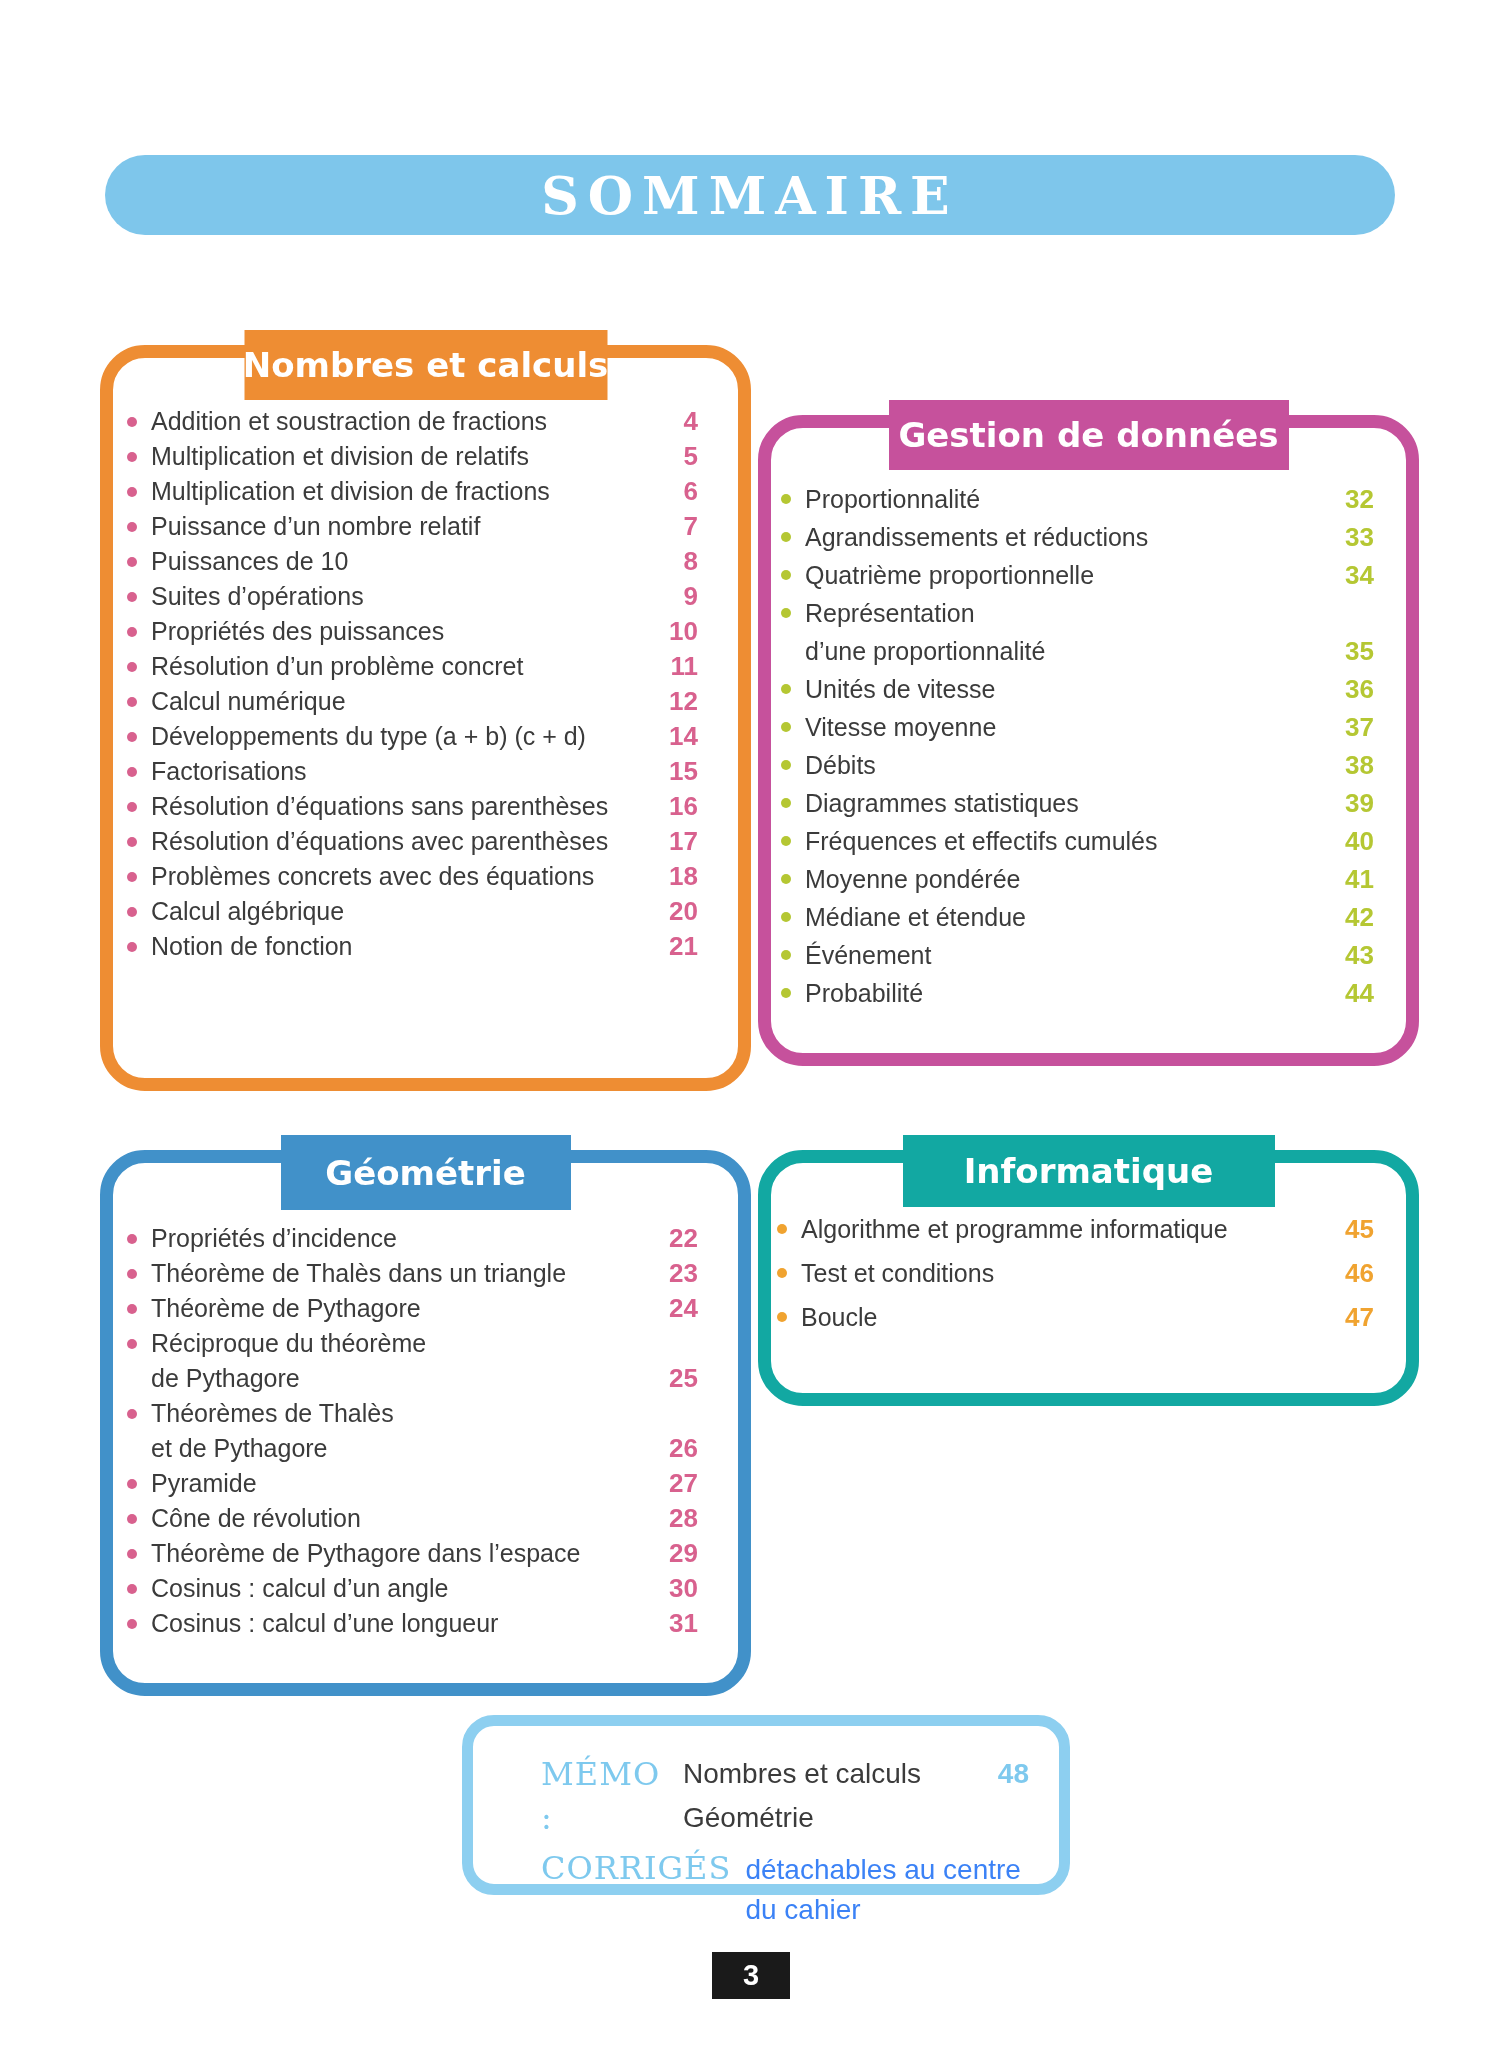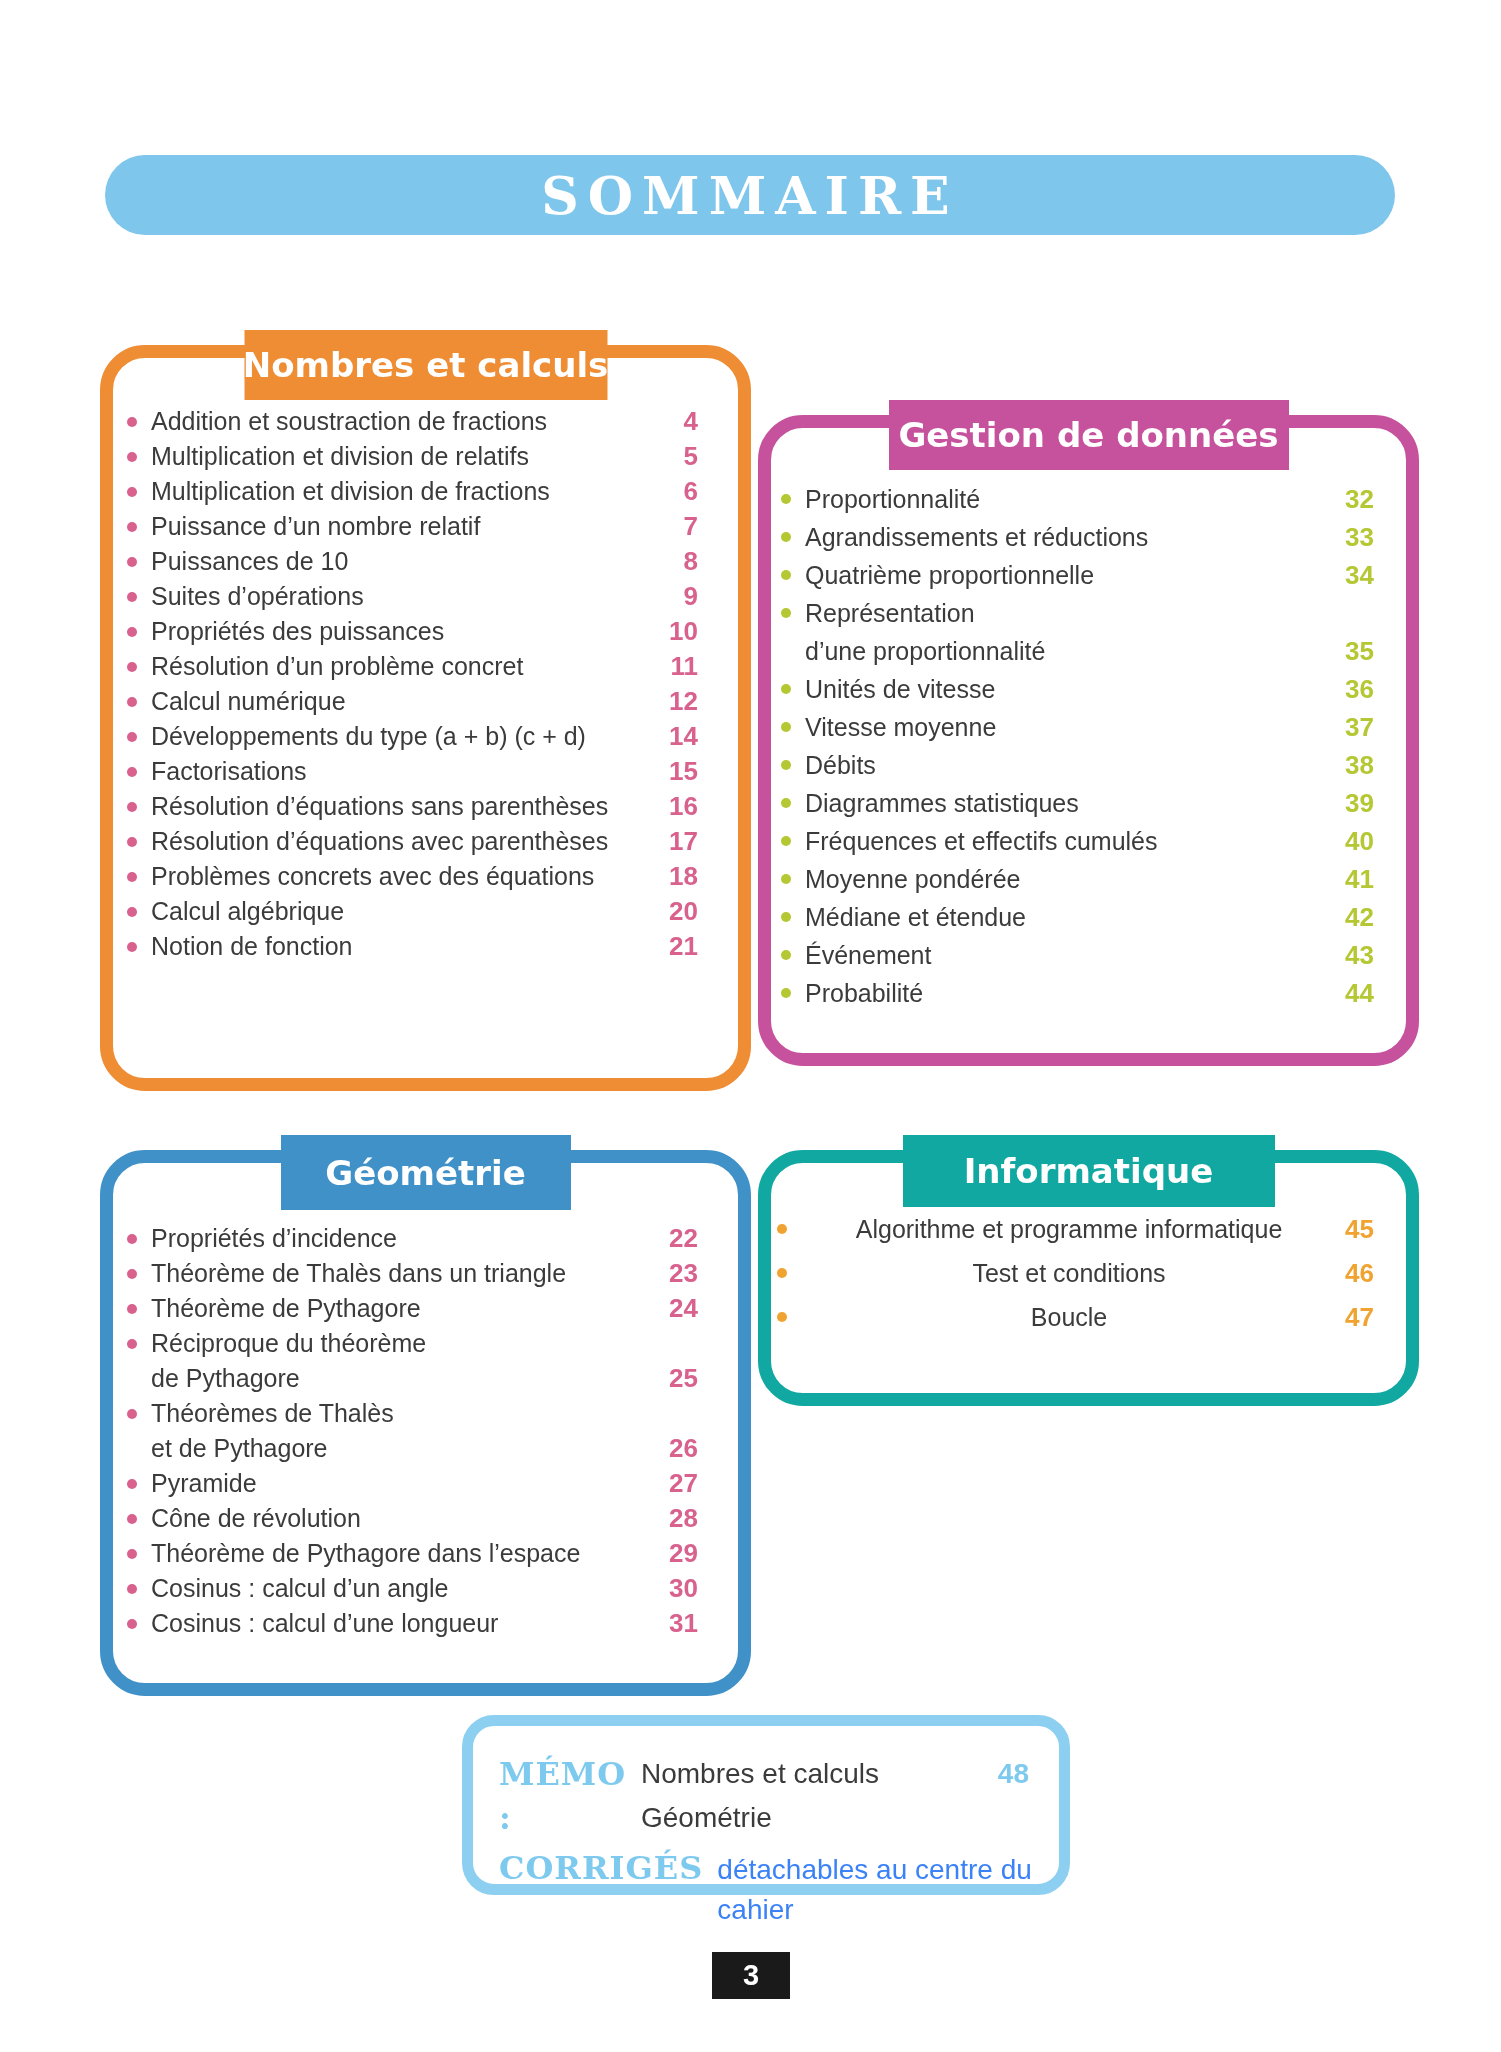--- a/index.html
+++ b/index.html
@@ -38,31 +38,31 @@
   .box.gestion .num{color:#b5c733;}
 
   .box.geometrie{left:100px;top:1150px;width:625px;height:520px;border:13px solid #4191c9;}
   .box.geometrie .tab{background:#4191c9;width:290px;height:75px;}
   .box.geometrie .list{padding:58px 40px 0 12px;}
   .box.geometrie .bullet{background:#d8618e;}
   .box.geometrie .num{color:#d8618e;}
 
   .box.informatique{left:758px;top:1150px;width:635px;height:230px;border:13px solid #12a8a2;}
   .box.informatique .tab{background:#12a8a2;width:372px;height:72px;}
-  .box.informatique .list{--lh:44px;padding:44px 32px 0 4px;text-align:center;}
+  .box.informatique .list{--lh:44px;padding:44px 32px 0 4px;}
   .box.informatique .bullet{background:#f0a330;}
   .box.informatique .num{color:#f0a330;}
 
   
   .memo{position:absolute;left:462px;top:1715px;width:608px;height:180px;
         border:11px solid #8dcff0;border-radius:32px;background:#ffffff;
         padding:26px 24px 0 26px;box-sizing:border-box;}
   .memo-row{display:flex;align-items:flex-start;}
-  .memo-label{font-family:"DejaVu Serif",serif;font-weight:bold;font-size:32px;
-              color:#7ec9ee;letter-spacing:1px;flex:none;width:142px;line-height:44px;}
+  .memo-label{font-family:"DejaVu Serif",serif;font-weight:normal;font-size:32px;
+              color:#7ec9ee;letter-spacing:1px;flex:none;width:142px;line-height:44px;margin-left:42px;}
   .memo-list{flex:1;}
   .memo-item{display:flex;align-items:baseline;line-height:44px;font-size:28px;}
   .memo-item .m-label{flex:1;color:#3b3b3b;}
   .memo-item .m-page{font-weight:bold;color:#7ec9ee;font-size:28px;margin-right:6px;}
   .memo-row.corriges{margin-top:6px;align-items:baseline;}
   .memo-row.corriges .memo-label{width:auto;margin-right:14px;}
   .memo-row.corriges .memo-text{font-size:28px;color:#3b82f6;line-height:40px;}
 
   
   .page-badge{position:absolute;left:712px;top:1952px;width:78px;height:47px;background:#1a1a1a;

